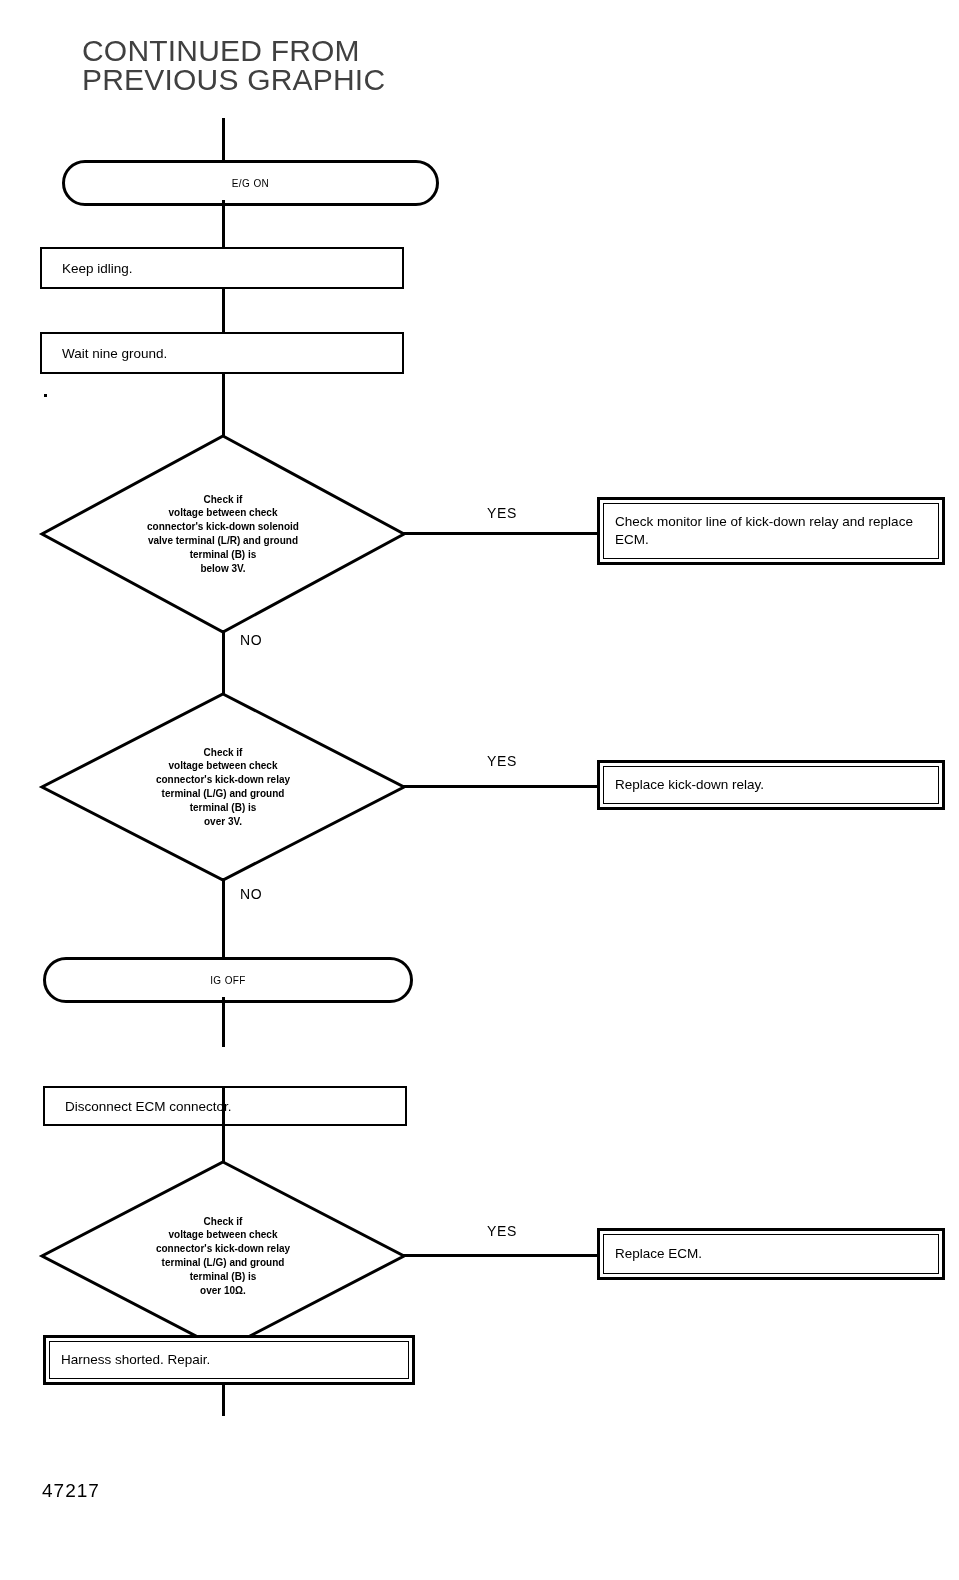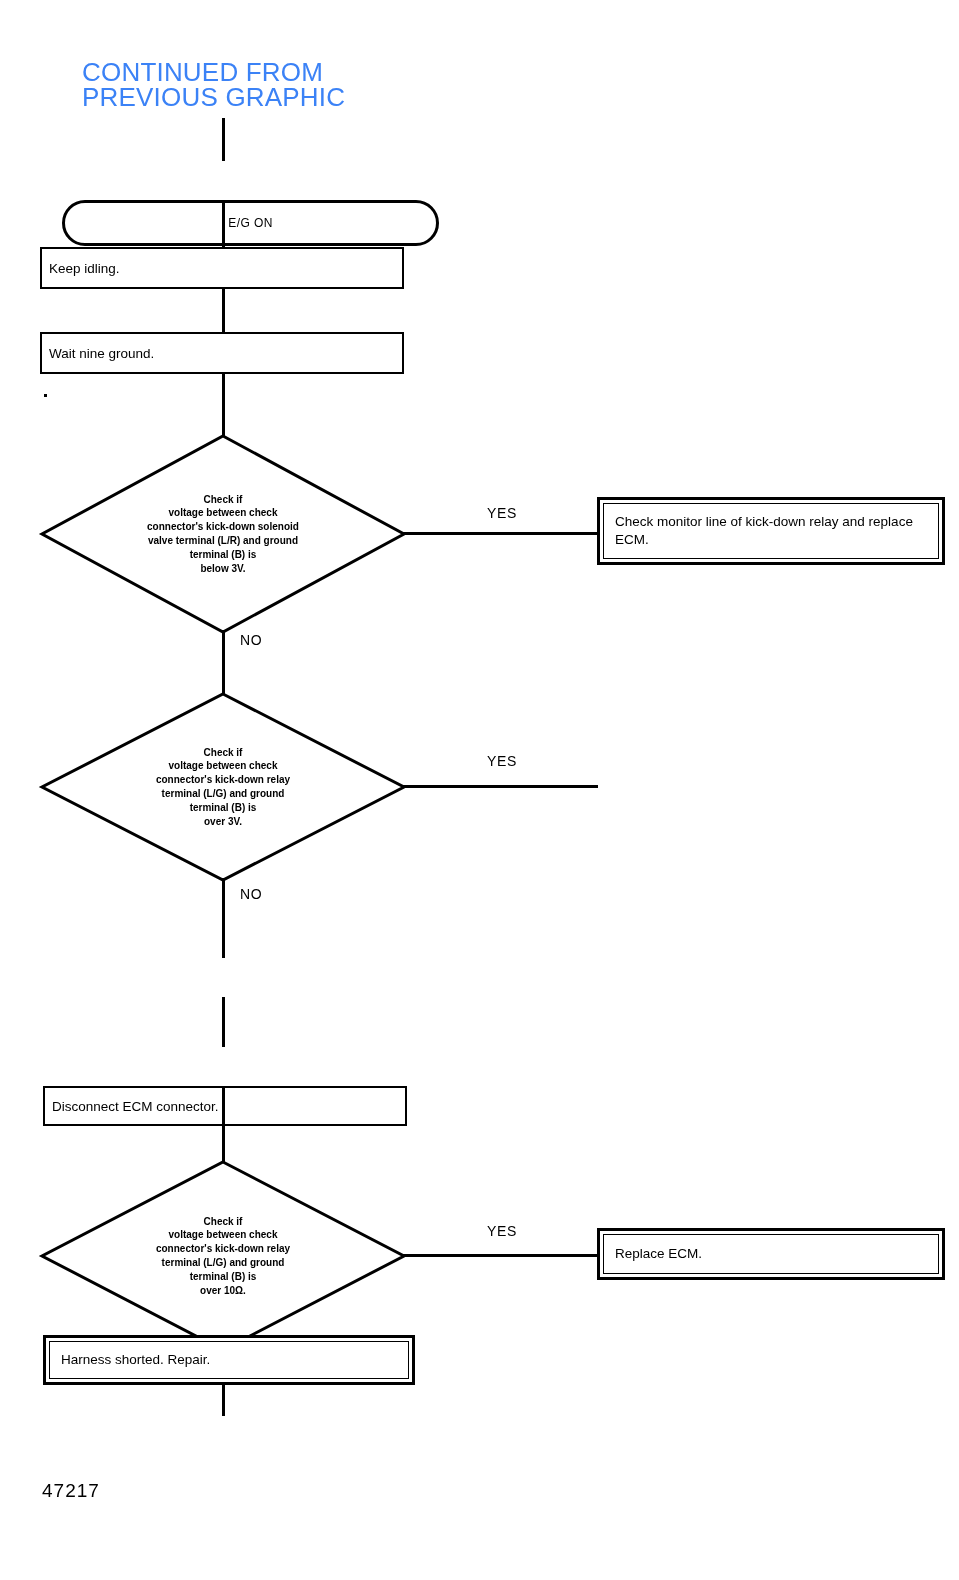--- a/index.html
+++ b/index.html
@@ -16,28 +16,28 @@
     width: 959px;
     height: 1580px;
     background: #ffffff;
     overflow: hidden;
   }
 
   
   .title {
     position: absolute;
     left: 82px;
-    top: 60px;
+    top: 36px;
     width: 420px;
-    font-size: 26px;
+    font-size: 30px;
     font-weight: 400;
     line-height: 0.97;
     letter-spacing: 0.2px;
     white-space: pre-line;
-    color: #3b82f6;
+    color: #404040;
   }
 
   
   .vline {
     position: absolute;
     width: 3px;
     background: #000;
   }
   .hline {
     position: absolute;
@@ -47,35 +47,34 @@
 
   
   .terminal {
     position: absolute;
     border: 3px solid #000;
     border-radius: 999px;
     background: #fff;
     display: flex;
     align-items: center;
     justify-content: center;
-    font-size: 12px;
+    font-size: 10px;
     letter-spacing: 0.4px;
     font-weight: 400;
-    margin-top: 40px;
   }
 
   
   .process {
     position: absolute;
     border: 2px solid #000;
     background: #fff;
     display: flex;
     align-items: center;
     font-size: 13.5px;
-    padding-left: 7px;
+    padding-left: 20px;
     box-sizing: border-box;
     font-weight: 500;
   }
 
   
   .result {
     position: absolute;
     border: 3px solid #000;
     background: #fff;
     padding: 3px;
@@ -208,24 +207,30 @@
 voltage between check
 connector's kick-down relay
 terminal (L/G) and ground
 terminal (B) is
 over 3V.</div>
   </div>
 
   <div class="hline" style="left:402px; top:785px; width:196px;"></div>
   <div class="blabel" style="left:487px; top:753px;">YES</div>
 
+  <div class="result" style="left:597px; top:760px; width:348px; height:50px;">
+    <div class="result-inner">Replace kick-down relay.</div>
+  </div>
 
   <div class="vline" style="left:222px; top:878px; height:80px;"></div>
   <div class="blabel" style="left:240px; top:886px;">NO</div>
 
+  <div class="terminal" style="left:43px; top:957px; width:364px; height:40px;">
+    <span>IG OFF</span>
+  </div>
 
   <div class="vline" style="left:222px; top:997px; height:50px;"></div>
 
   <div class="process" style="left:43px; top:1046px; width:364px; height:40px;margin-top:40px;">
     <span>Disconnect ECM connector.</span>
   </div>
 
   <div class="vline" style="left:222px; top:1086px; height:76px;"></div>
 
   <div class="decision" style="left:40px; top:1160px; width:366px; height:192px;">

